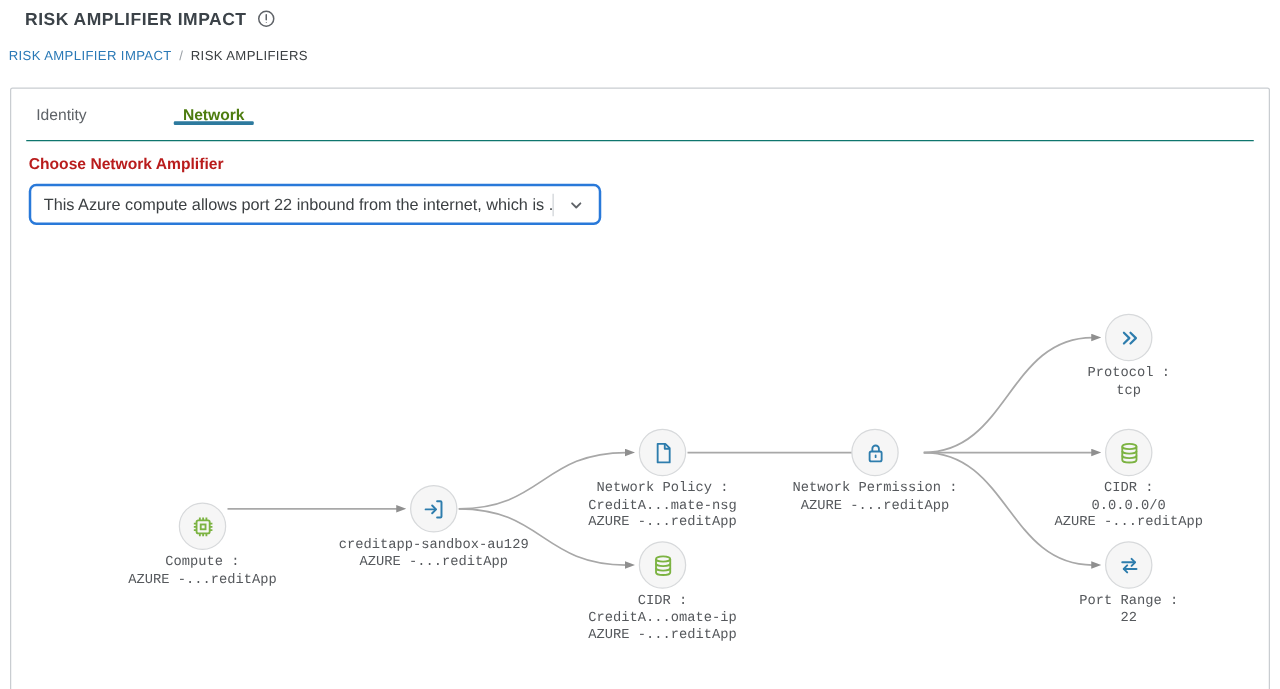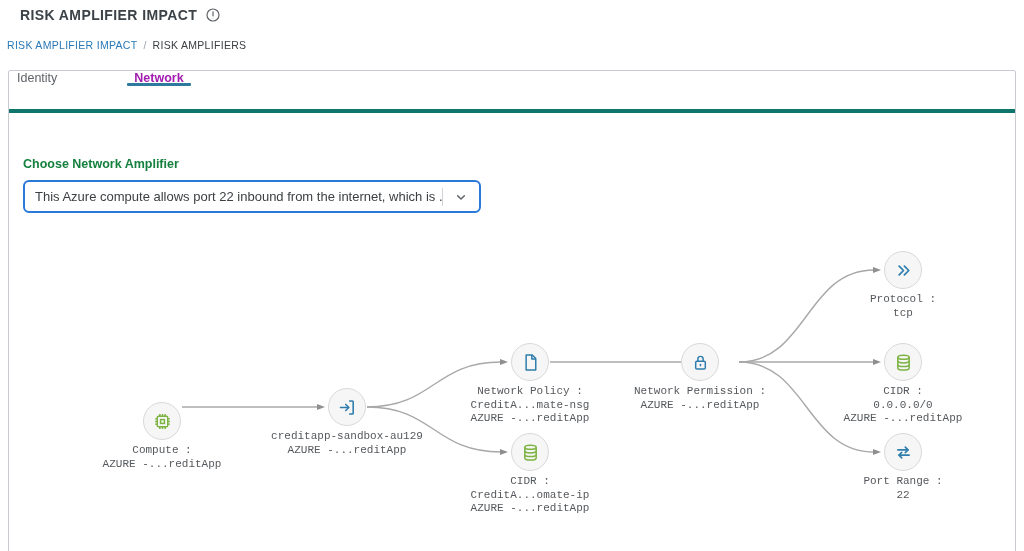--- a/index.html
+++ b/index.html
@@ -26,37 +26,37 @@
   .breadcrumb .link { color: #2a79b6; cursor: pointer; }
   .breadcrumb .sep { color: #9aa0a6; }
   .breadcrumb .current { color: #3c4043; }
 
   
   .card {
     position: absolute; left: 8px; top: 70px; width: 1008px; height: 492px;
     border: 1px solid #c9cdd1; border-radius: 2px; background: #fff;
   }
   .tabbar {
-    margin: 0 0; height: 42px;
-    border-bottom: 4px solid #0f766e;
-    display: flex; align-items: flex-start;
+    margin: 0 12px; height: 42px;
+    border-bottom: 1px solid #0f766e;
+    display: flex; align-items: center;
   }
   .tab {
     position: relative; display: flex; align-items: center;
     padding: 0 7px; font-size: 12.5px; color: #5f6368; cursor: pointer;
   }
   .tab.first { margin-left: 1px; margin-right: 63px; }
-  .tab.active { color: #a21caf; font-weight: bold; }
+  .tab.active { color: #4d7c0f; font-weight: bold; }
   .tab .indicator {
     position: absolute; left: 0; right: 0; bottom: -1px; height: 3px;
     background: #2d7a9e; border-radius: 1px;
   }
   .amp-label {
-    margin: 44px 0 0 14px;
-    font-size: 12.5px; font-weight: bold; color: #15803d;
+    margin: 11px 0 0 14px;
+    font-size: 12.5px; font-weight: bold; color: #b91c1c;
   }
   .dropdown {
     margin: 9px 0 0 14px; width: 458px; height: 33px;
     border: 2px solid #2979d9; border-radius: 6px;
     display: flex; align-items: center; cursor: pointer; background: #fff;
   }
   .dropdown .value {
     flex: 1; padding: 0 8px 0 10px; font-size: 13px; color: #3c4043;
     white-space: nowrap; overflow: hidden;
   }

